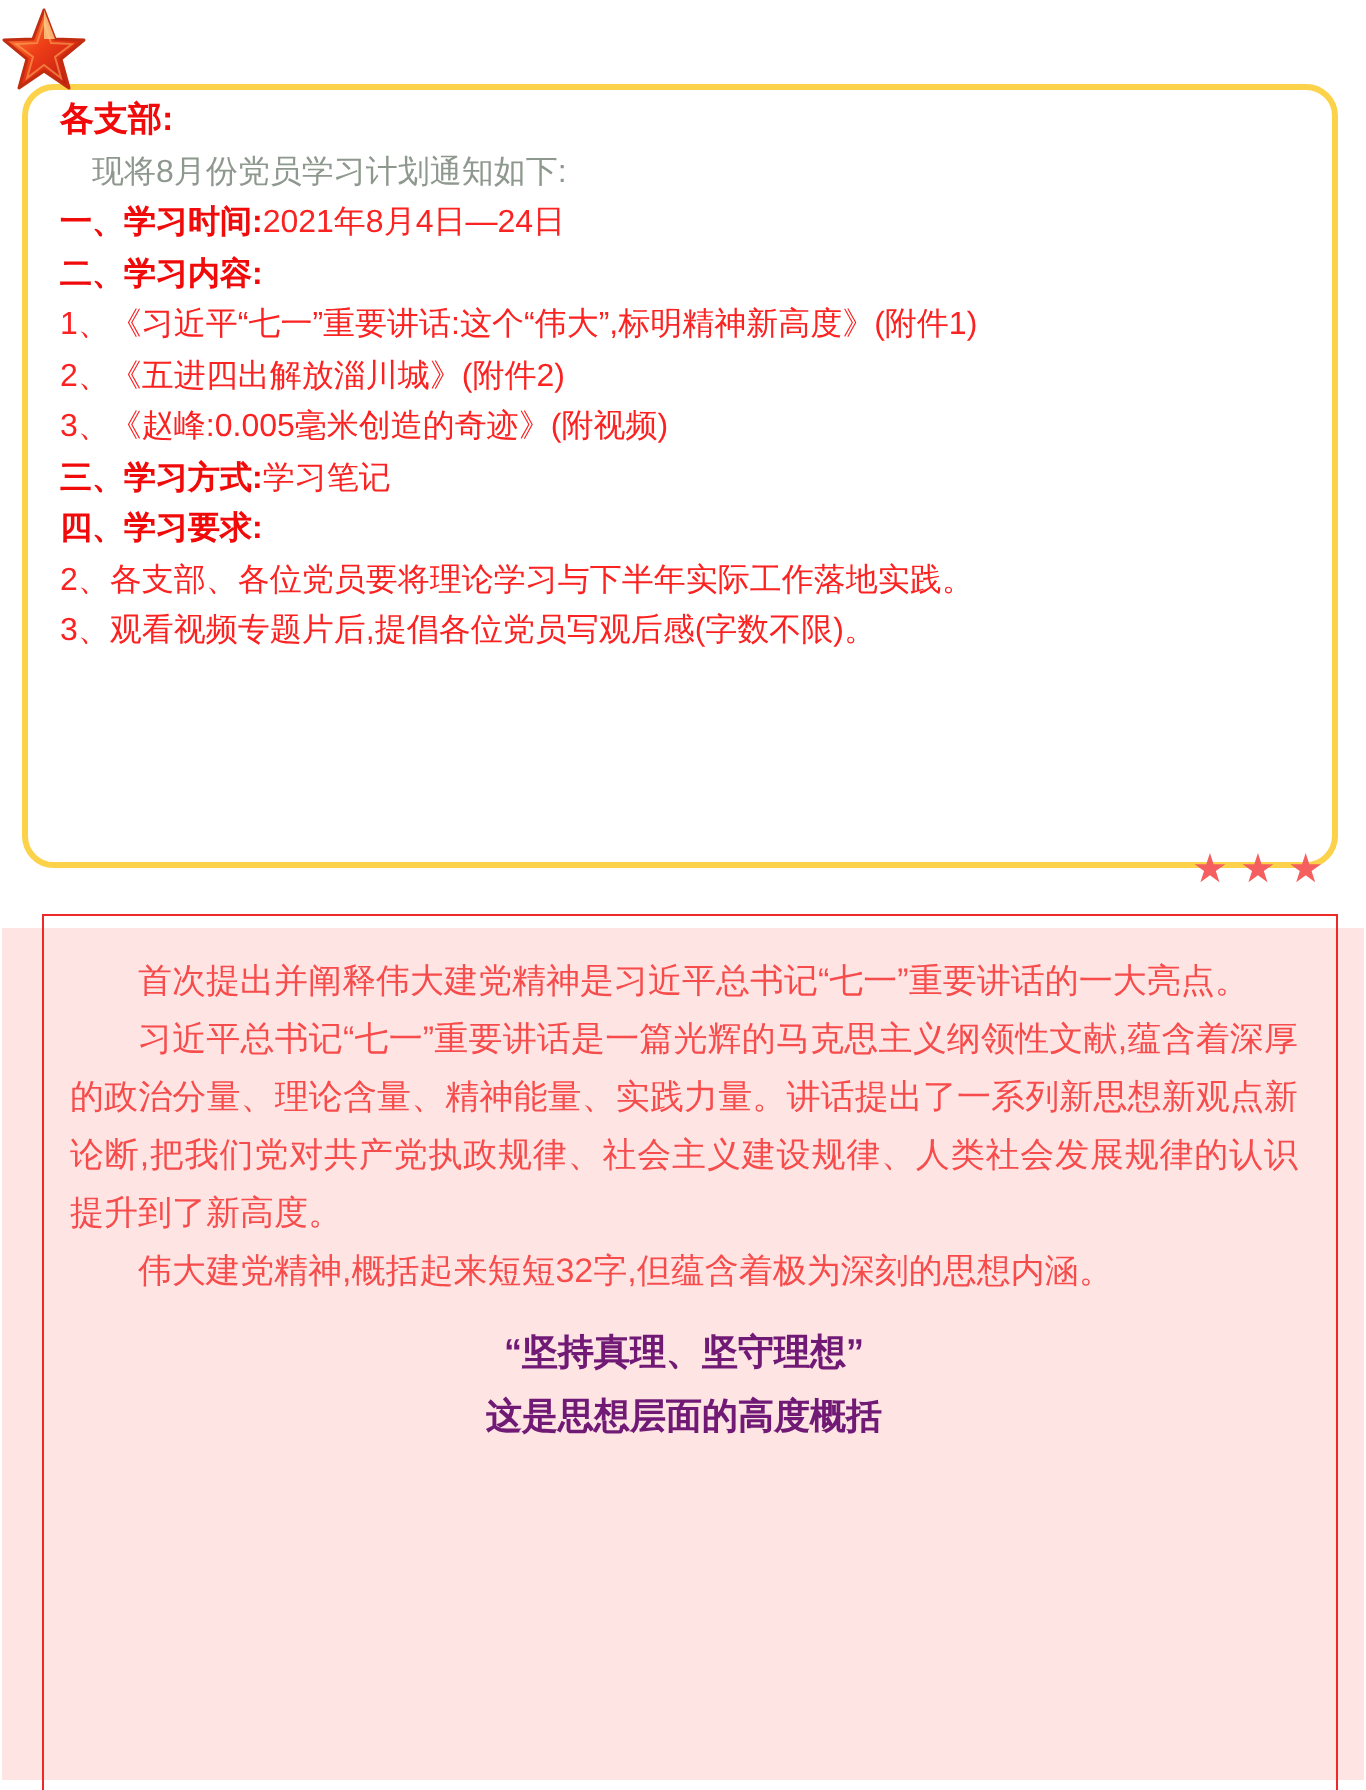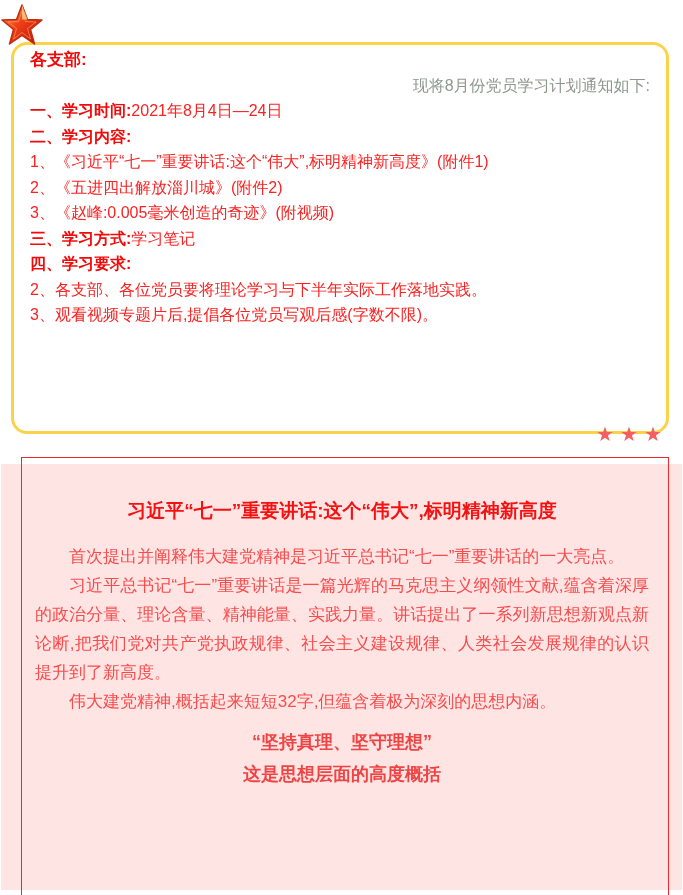--- a/index.html
+++ b/index.html
@@ -11,21 +11,21 @@
   
   .notice-card{
     position:absolute;left:11px;top:42px;width:658px;height:392px;
     border:3px solid #fcd24a;border-radius:16px;
     box-sizing:border-box;background:#ffffff;
     padding:2px 16px 0 16px;
   }
   .row{font-size:16px;line-height:25.5px;color:#fb2222;white-space:nowrap;}
   .row .b{font-weight:bold;color:#f00a0a;}
   .row.greet .b{font-size:17px;}
-  .row.intro{color:#8e988e;text-indent:1em;text-align:right;}
+  .row.intro{color:#8e988e;text-indent:1em;}
   .row.wrap{white-space:normal;}
   .sign-block{margin-top:12px;text-align:right;padding-right:8px;}
   .sign-block .row{font-size:16.5px;line-height:27px;}
   
   .corner-star{position:absolute;left:1px;top:3px;width:42px;height:44px;z-index:5;}
   
   .footer-stars{
     position:absolute;left:596px;top:422px;z-index:6;
     color:#f55f5f;font-size:20px;letter-spacing:6px;white-space:nowrap;
   }
@@ -46,21 +46,21 @@
     font-weight:bold;color:#ee0000;font-size:17px;margin-left:25px;line-height:22px;
   }
   .attach-title{
     text-align:center;font-weight:bold;color:#f31111;font-size:19px;
     margin-top:22px;margin-bottom:18px;line-height:26px;
   }
   .attach-body p{
     margin:0;text-indent:2em;line-height:29px;text-align:justify;
   }
   .attach-highlight{
-    text-align:center;font-weight:bold;color:#ef4444;font-size:18px;line-height:32px;
+    text-align:center;font-weight:bold;color:#701a75;font-size:18px;line-height:32px;
   }
   .attach-highlight.first{margin-top:10px;}
 </style>
 </head>
 <body>
 
 <div class="notice-card">
   <div class="row greet"><span class="b">各支部:</span></div>
   <div class="row intro"><span>现将8月份党员学习计划通知如下:</span></div>
   <div class="row"><span class="b">一、学习时间:</span><span>2021年8月4日—24日</span></div>
@@ -90,21 +90,20 @@
 </div>
 
 <div class="footer-stars">
   <span>★</span><span>★</span><span>★</span>
 </div>
 
 <div class="pink-panel"></div>
 <div class="red-frame"></div>
 
 <div class="attach-content">
-  <div class="attach-title">习近平“七一”重要讲话:这个“伟大”,标明精神新高度</div>
   <div class="attach-body">
     <p>首次提出并阐释伟大建党精神是习近平总书记“七一”重要讲话的一大亮点。</p>
     <p>习近平总书记“七一”重要讲话是一篇光辉的马克思主义纲领性文献,蕴含着深厚的政治分量、理论含量、精神能量、实践力量。讲话提出了一系列新思想新观点新论断,把我们党对共产党执政规律、社会主义建设规律、人类社会发展规律的认识提升到了新高度。</p>
     <p>伟大建党精神,概括起来短短32字,但蕴含着极为深刻的思想内涵。</p>
   </div>
   <div class="attach-highlight first">“坚持真理、坚守理想”</div>
   <div class="attach-highlight">这是思想层面的高度概括</div>
 </div>
 
 </body></html>

